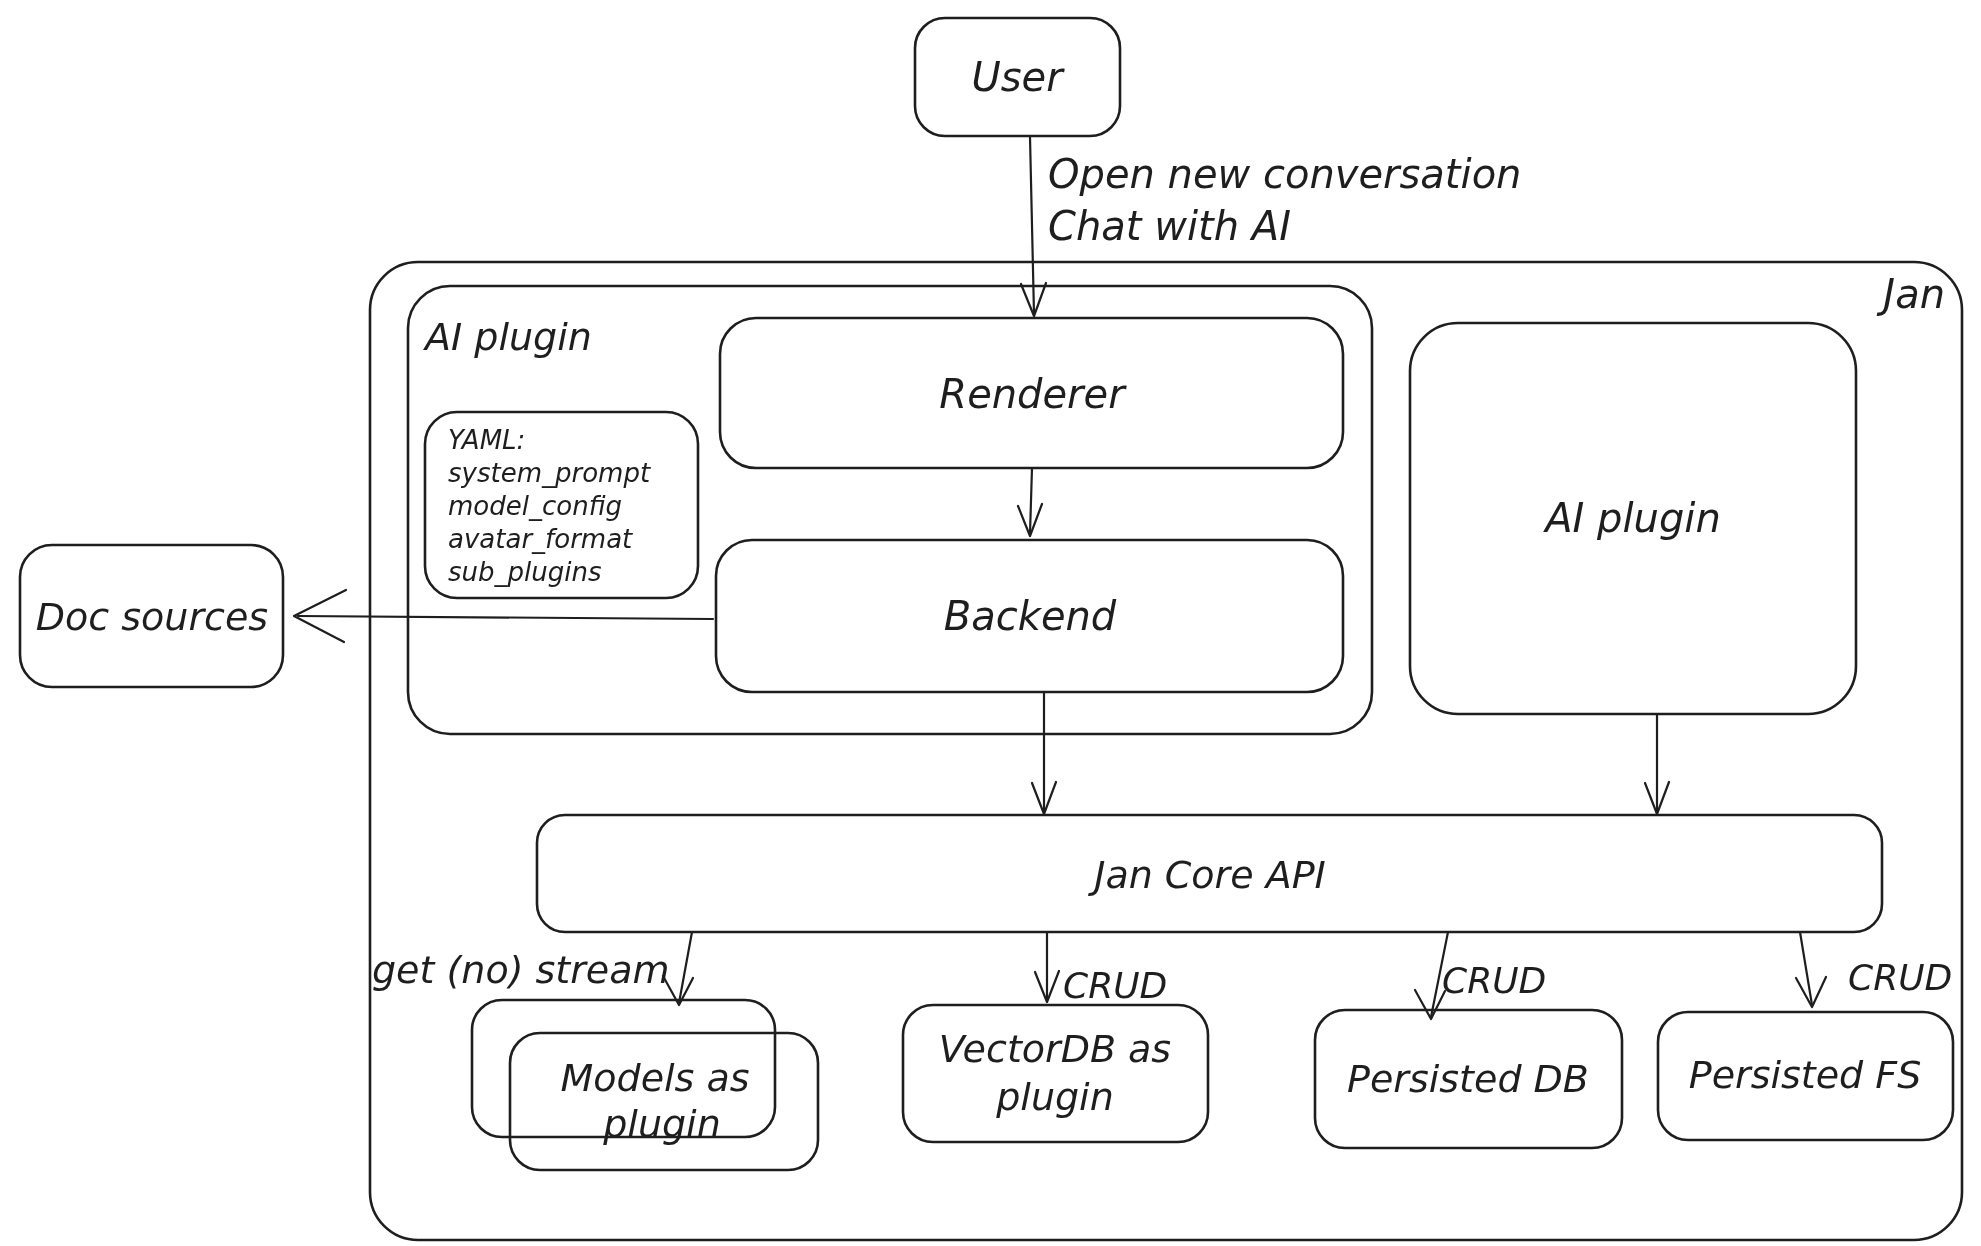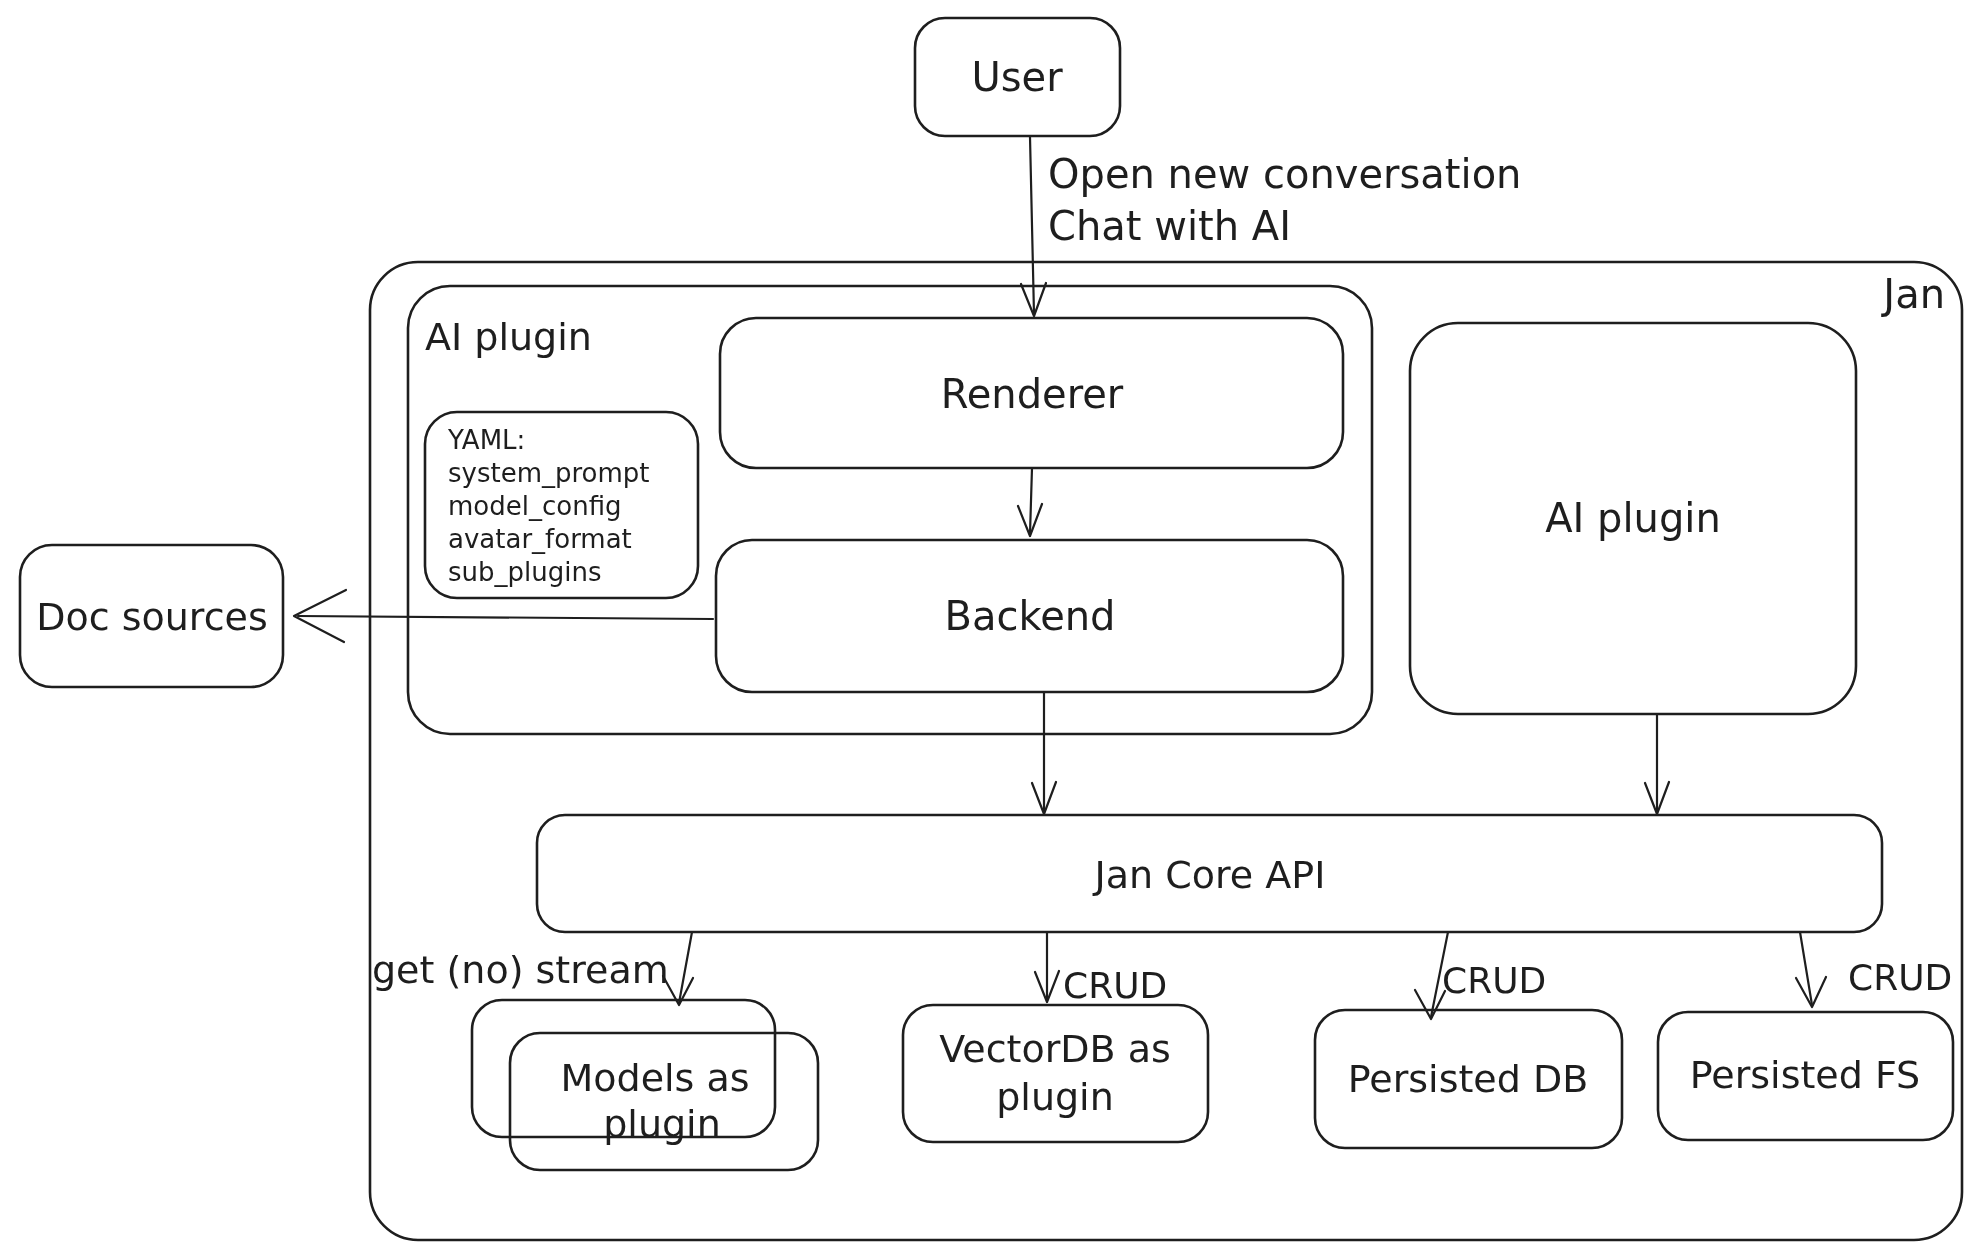--- a/index.html
+++ b/index.html
@@ -7,20 +7,21 @@
     padding: 0;
     background: var(--bg, #ffffff);
     width: 1981px;
     height: 1246px;
     overflow: hidden;
   }
   .canvas {
     position: relative;
     width: 1799px;
     height: 1246px;
+    font-style: italic;
   }
   svg text {
     font-family: "DejaVu Sans", sans-serif;
     fill: var(--stroke, #1e1e1e);
   }
   .shape {
     fill: none;
     stroke: var(--stroke, #1e1e1e);
     stroke-width: 2.6;
   }

